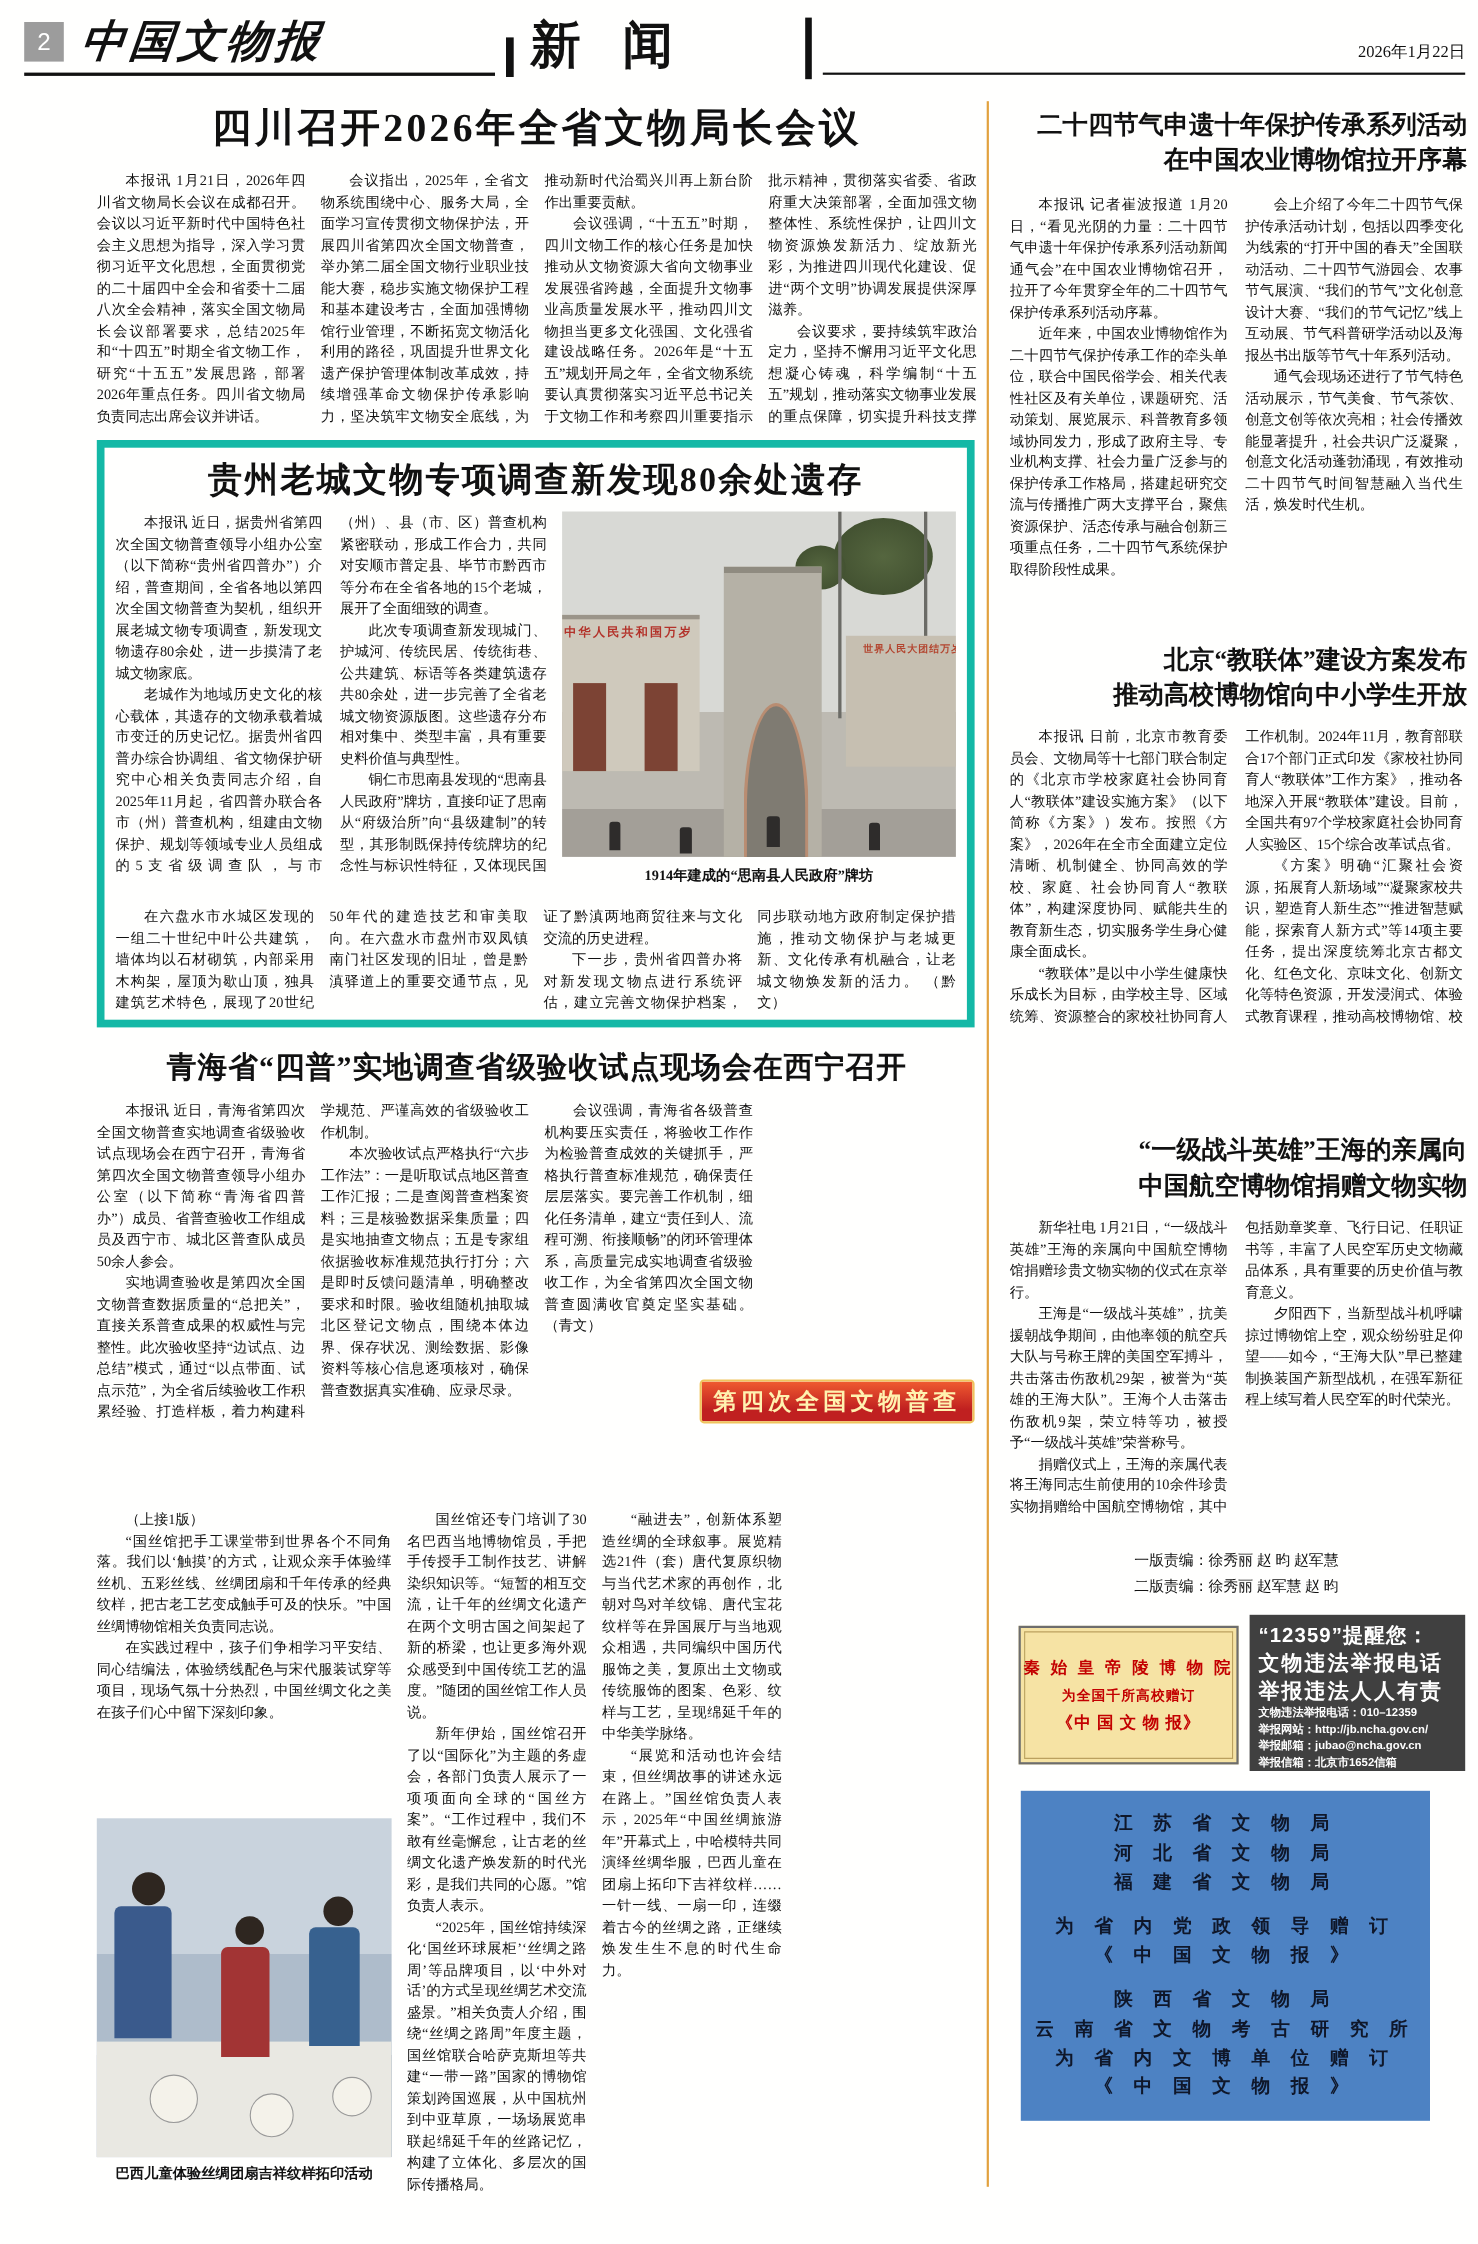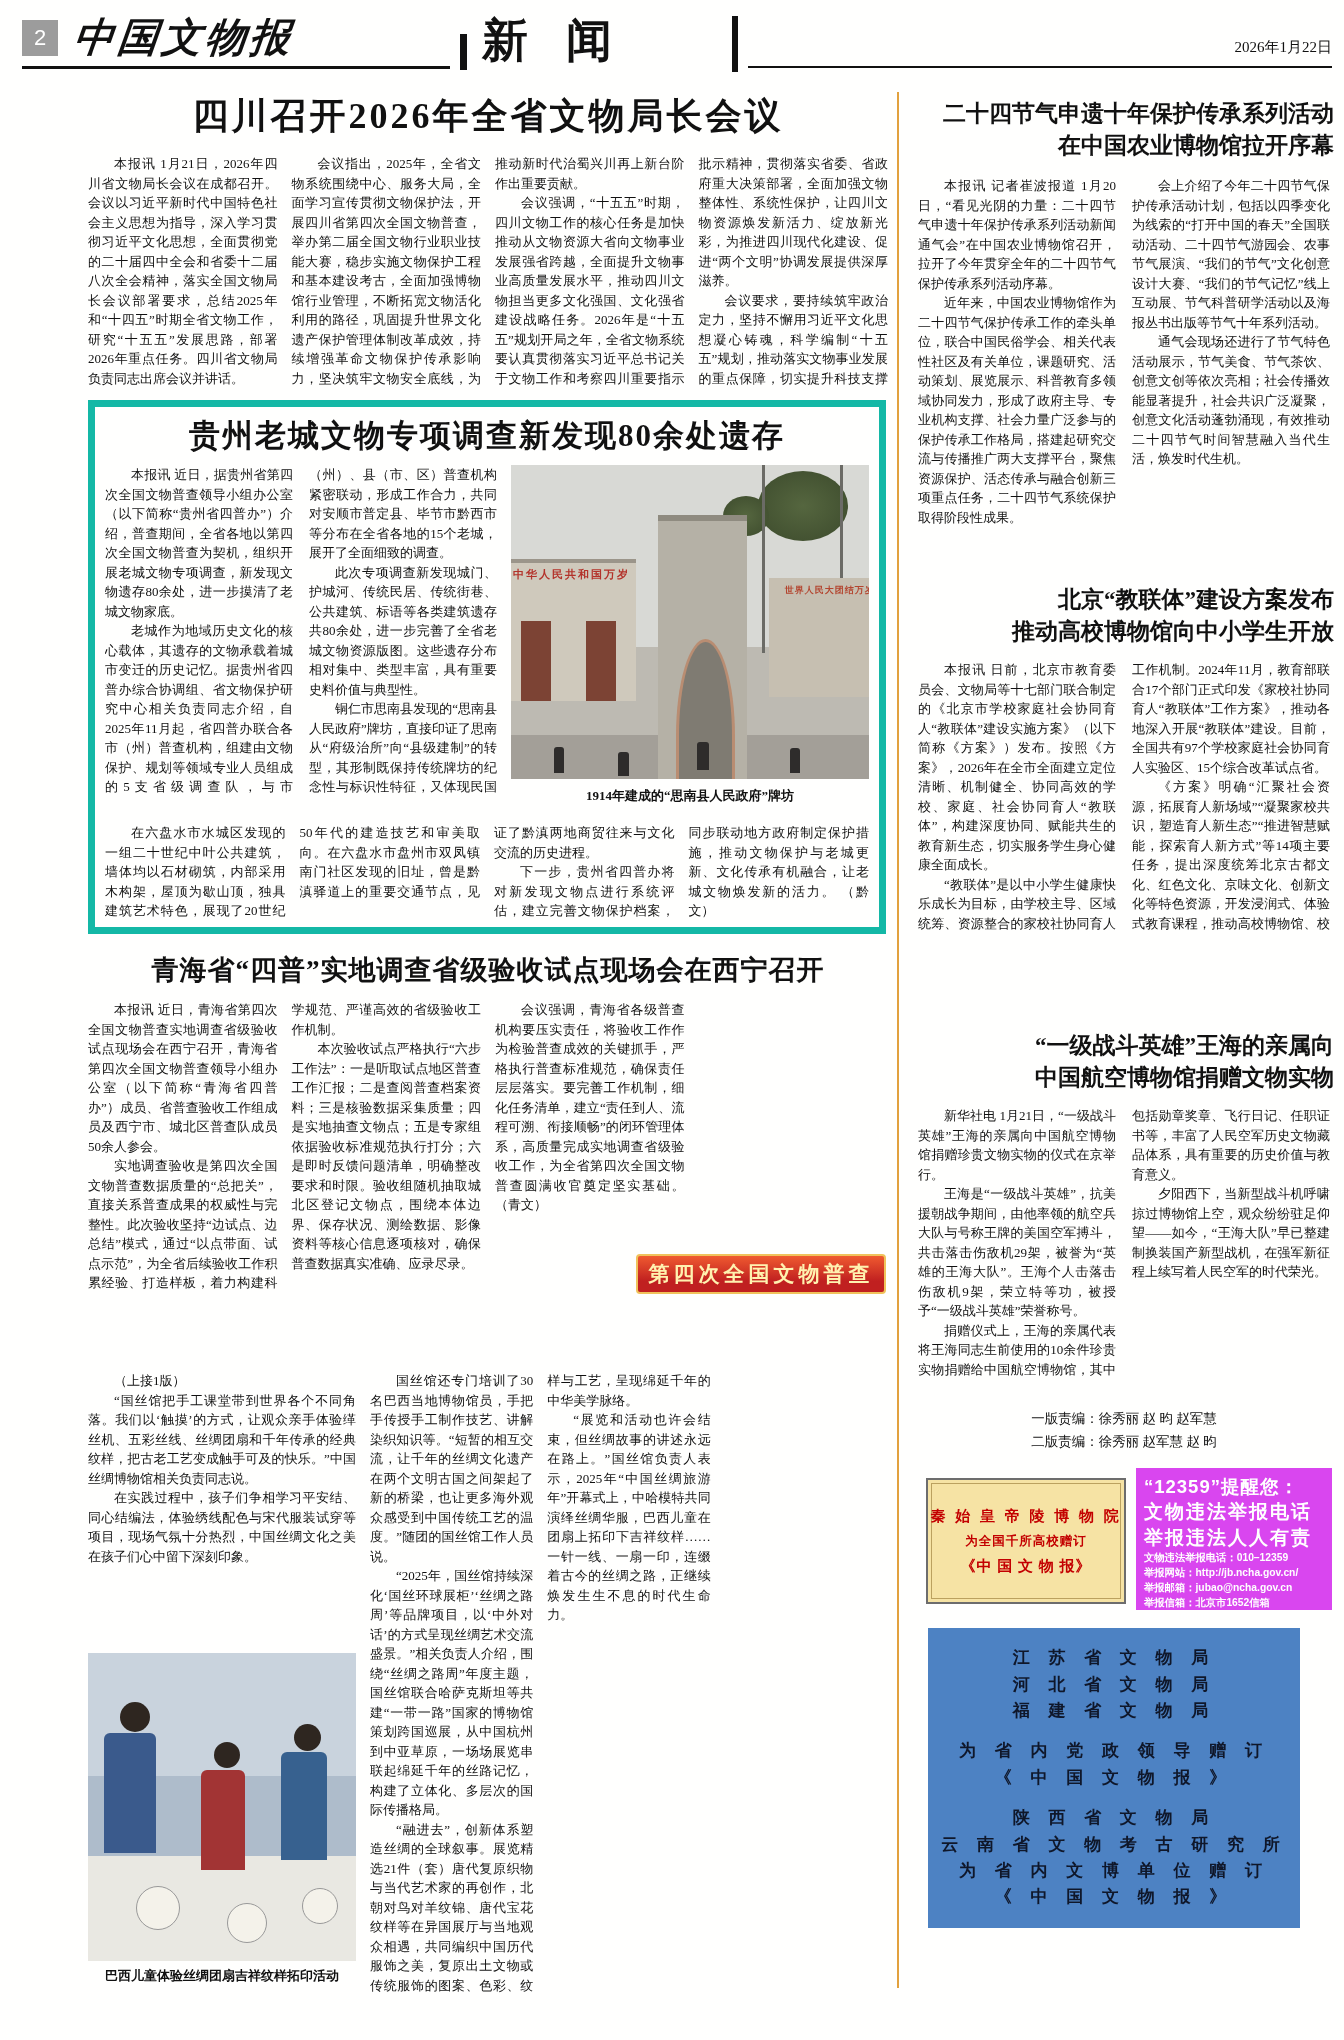--- a/index.html
+++ b/index.html
@@ -78,21 +78,21 @@
   .r3t{top:1030px;height:66px;}.r3b{top:1106px;height:290px;}
   .editors{position:absolute;left:0;top:1408px;width:420px;text-align:center;font-size:13.5px;line-height:1.7;}
   .adrow{position:absolute;left:0;top:1468px;width:420px;height:142px;}
   .ad-yellow{position:absolute;left:12px;top:10px;width:196px;height:122px;background:#F6E3A4;
              border:2px solid #6d6d6d;box-shadow:0 0 0 3px #F6E3A4 inset, 0 0 0 4px #bba15f inset;
              display:flex;flex-direction:column;align-items:center;justify-content:center;gap:7px;
              color:#C30000;font-weight:bold;text-align:center;}
   .ad-yellow .y1{font-size:15px;letter-spacing:3px;}
   .ad-yellow .y2{font-size:12.5px;letter-spacing:1px;}
   .ad-yellow .y3{font-size:15px;letter-spacing:1px;}
-  .ad-blue{position:absolute;left:222px;top:0;width:196px;height:142px;background:#d946ef;color:#fff;
+  .ad-blue{position:absolute;left:222px;top:0;width:196px;height:142px;background:#404040;color:#fff;
            box-sizing:border-box;padding:6px 8px;font-family:"Liberation Sans",sans-serif;}
   .ad-blue .h1{font-size:18.5px;font-weight:bold;letter-spacing:1px;}
   .ad-blue .h2{font-size:19px;font-weight:bold;letter-spacing:2px;}
   .ad-blue .dt{font-size:10.3px;font-weight:bold;line-height:1.45;}
   .bigblue{position:absolute;left:14px;top:1628px;width:372px;height:300px;background:#4D82C3;color:#0f172a;
            display:flex;flex-direction:column;align-items:center;justify-content:center;
            font-family:"Liberation Sans",sans-serif;font-weight:bold;}
   .bigblue div{font-size:17px;letter-spacing:7px;line-height:1.55;text-align:center;}
   .bb-gap{height:14px;}
 </style>
@@ -195,20 +195,21 @@
           <div class="p2-head" style="left:77%;top:23%;width:27px;height:27px;"></div>
           <div class="p2-fan" style="left:18%;bottom:10%;width:42px;height:42px;"></div>
           <div class="p2-fan" style="left:52%;bottom:6%;width:38px;height:38px;"></div>
           <div class="p2-fan" style="left:80%;bottom:12%;width:34px;height:34px;"></div>
         </div>
         <div class="caption">巴西儿童体验丝绸团扇吉祥纹样拓印活动</div>
       </div>
       <div class="d-right">
         <div class="cols3 body-text">
           <p>国丝馆还专门培训了30名巴西当地博物馆员，手把手传授手工制作技艺、讲解染织知识等。“短暂的相互交流，让千年的丝绸文化遗产在两个文明古国之间架起了新的桥梁，也让更多海外观众感受到中国传统工艺的温度。”随团的国丝馆工作人员说。</p>
+          <p>新年伊始，国丝馆召开了以“国际化”为主题的务虚会，各部门负责人展示了一项项面向全球的“国丝方案”。“工作过程中，我们不敢有丝毫懈怠，让古老的丝绸文化遗产焕发新的时代光彩，是我们共同的心愿。”馆负责人表示。</p>
           <p>“2025年，国丝馆持续深化‘国丝环球展柜’‘丝绸之路周’等品牌项目，以‘中外对话’的方式呈现丝绸艺术交流盛景。”相关负责人介绍，围绕“丝绸之路周”年度主题，国丝馆联合哈萨克斯坦等共建“一带一路”国家的博物馆策划跨国巡展，从中国杭州到中亚草原，一场场展览串联起绵延千年的丝路记忆，构建了立体化、多层次的国际传播格局。</p>
           <p>“融进去”，创新体系塑造丝绸的全球叙事。展览精选21件（套）唐代复原织物与当代艺术家的再创作，北朝对鸟对羊纹锦、唐代宝花纹样等在异国展厅与当地观众相遇，共同编织中国历代服饰之美，复原出土文物或传统服饰的图案、色彩、纹样与工艺，呈现绵延千年的中华美学脉络。</p>
           <p>“展览和活动也许会结束，但丝绸故事的讲述永远在路上。”国丝馆负责人表示，2025年“中国丝绸旅游年”开幕式上，中哈模特共同演绎丝绸华服，巴西儿童在团扇上拓印下吉祥纹样……一针一线、一扇一印，连缀着古今的丝绸之路，正继续焕发生生不息的时代生命力。</p>
         </div>
       </div>
     </div>
   </div>
 
   <div class="rcol">
 

